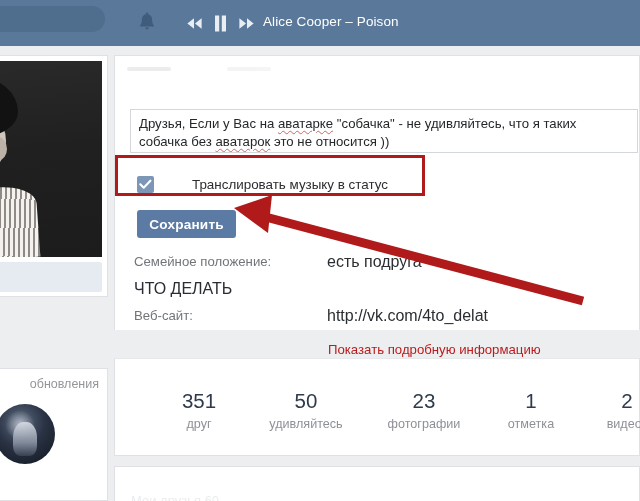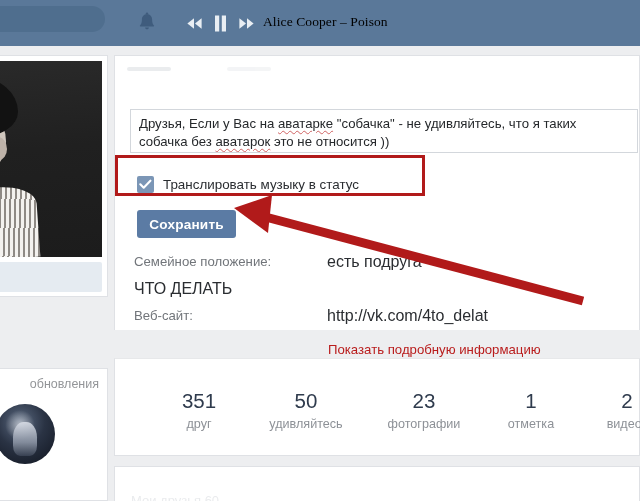--- a/index.html
+++ b/index.html
@@ -54,24 +54,23 @@
     color: #e9eef3;
     display: flex;
     align-items: center;
     justify-content: center;
   }
   .pctl svg { display: block; }
   .track-title {
     position: absolute;
     left: 263px; top: 14px;
     font-size: 13.5px;
-    color: #000000;
+    color: #ffffff;
     white-space: nowrap;
     letter-spacing: 0.1px;
-    font-family: Liberation Serif, serif;
   }
 
   
   .body-area {
     position: absolute;
     left: 0; top: 46px;
     width: 640px; height: 455px;
     background: #edeef0;
   }
 
@@ -256,20 +255,21 @@
     border-radius: 2px;
     display: flex;
     align-items: center;
     justify-content: center;
   }
   .cb-box svg { display: block; }
   .cb-label {
     font-size: 13.4px;
     color: #2a2d31;
     white-space: nowrap;
+    margin-left: 29px;
   }
 
   
   .save-btn {
     position: absolute;
     left: 22px; top: 154px;
     width: 99px; height: 28px;
     background: #5b7ba4;
     border-radius: 3px;
     display: flex;

